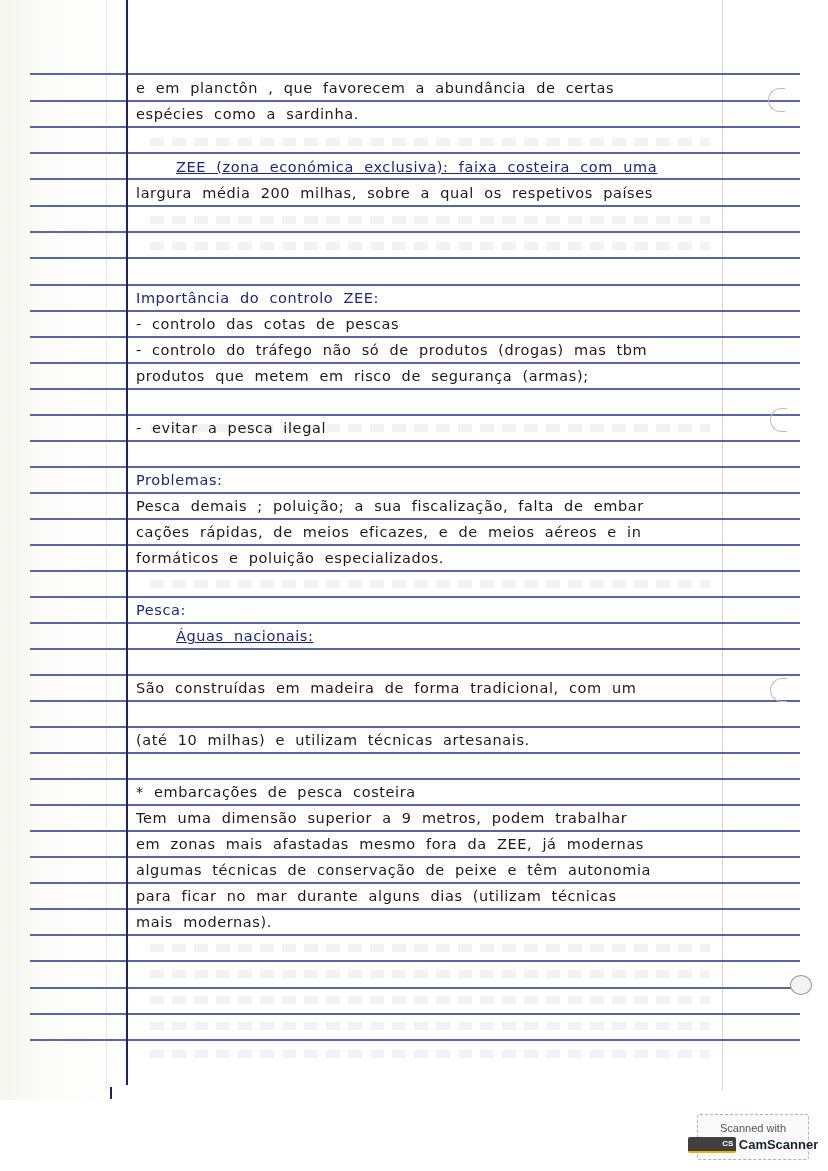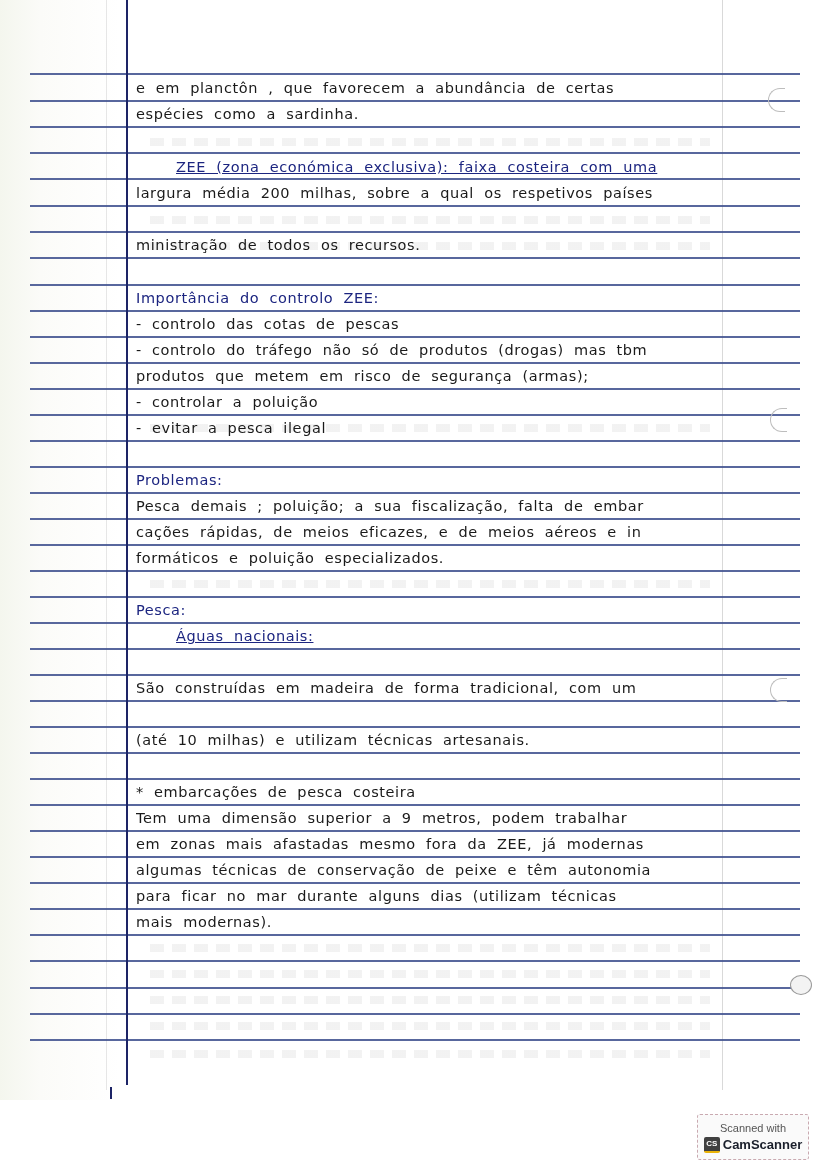--- a/index.html
+++ b/index.html
@@ -62,20 +62,21 @@
     line-height: 13px;
   }
   .badge-bottom {
     display: flex; align-items: center; gap: 3px; margin-top: 2px;
   }
   .cs-logo {
     width: 16px; height: 14px; background: #404040; border-radius: 2px;
     color: #fff; font-family: "Liberation Sans", sans-serif; font-size: 8px; font-weight: bold;
     display: flex; align-items: center; justify-content: center;
     border-bottom: 2px solid #eab308;
+    padding-left: 32px;
   }
   .cs-name {
     font-family: "Liberation Sans", sans-serif; font-size: 13px; font-weight: bold; color: #1a1f2b;
   }
 </style>
 </head>
 <body>
 
 <div class="page">
   <div class="left-faint"></div>
@@ -137,27 +138,25 @@
   <div class="ring-bottom"></div>
 
   <div class="margin-line"></div>
   <div class="margin-tick"></div>
 
   <div class="line-text" style="top:78px">e em planctôn , que favorecem a abundância de certas</div>
   <div class="line-text" style="top:104px">espécies como a sardinha.</div>
   <div class="line-text" style="top:130px"></div>
   <div class="line-text heading underline" style="top:157px"><span>ZEE (zona económica exclusiva): faixa costeira com uma</span></div>
   <div class="line-text" style="top:183px">largura média 200 milhas, sobre a qual os respetivos países</div>
-  <div class="line-text" style="top:235px">ministração de todos os recursos.</div>
   <div class="line-text" style="top:262px"></div>
   <div class="line-text heading" style="top:288px">Importância do controlo ZEE:</div>
   <div class="line-text" style="top:314px">- controlo das cotas de pescas</div>
   <div class="line-text" style="top:340px">- controlo do tráfego não só de produtos (drogas) mas tbm</div>
   <div class="line-text" style="top:366px">produtos que metem em risco de segurança (armas);</div>
-  <div class="line-text" style="top:392px">- controlar a poluição</div>
   <div class="line-text" style="top:418px">- evitar a pesca ilegal</div>
   <div class="line-text heading" style="top:470px">Problemas:</div>
   <div class="line-text" style="top:496px">Pesca demais ; poluição; a sua fiscalização, falta de embar</div>
   <div class="line-text" style="top:522px">cações rápidas, de meios eficazes, e de meios aéreos e in</div>
   <div class="line-text" style="top:548px">formáticos e poluição especializados.</div>
   <div class="line-text" style="top:574px"></div>
   <div class="line-text heading" style="top:600px">Pesca:</div>
   <div class="line-text heading underline" style="top:626px"><span>Águas nacionais:</span></div>
   <div class="line-text" style="top:678px">São construídas em madeira de forma tradicional, com um</div>
   <div class="line-text" style="top:730px">(até 10 milhas) e utilizam técnicas artesanais.</div>

